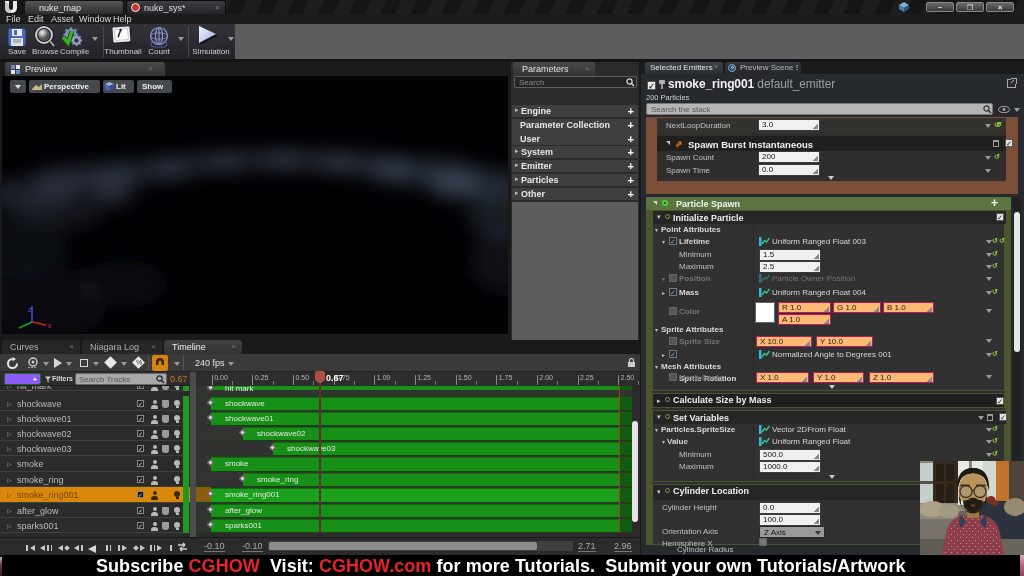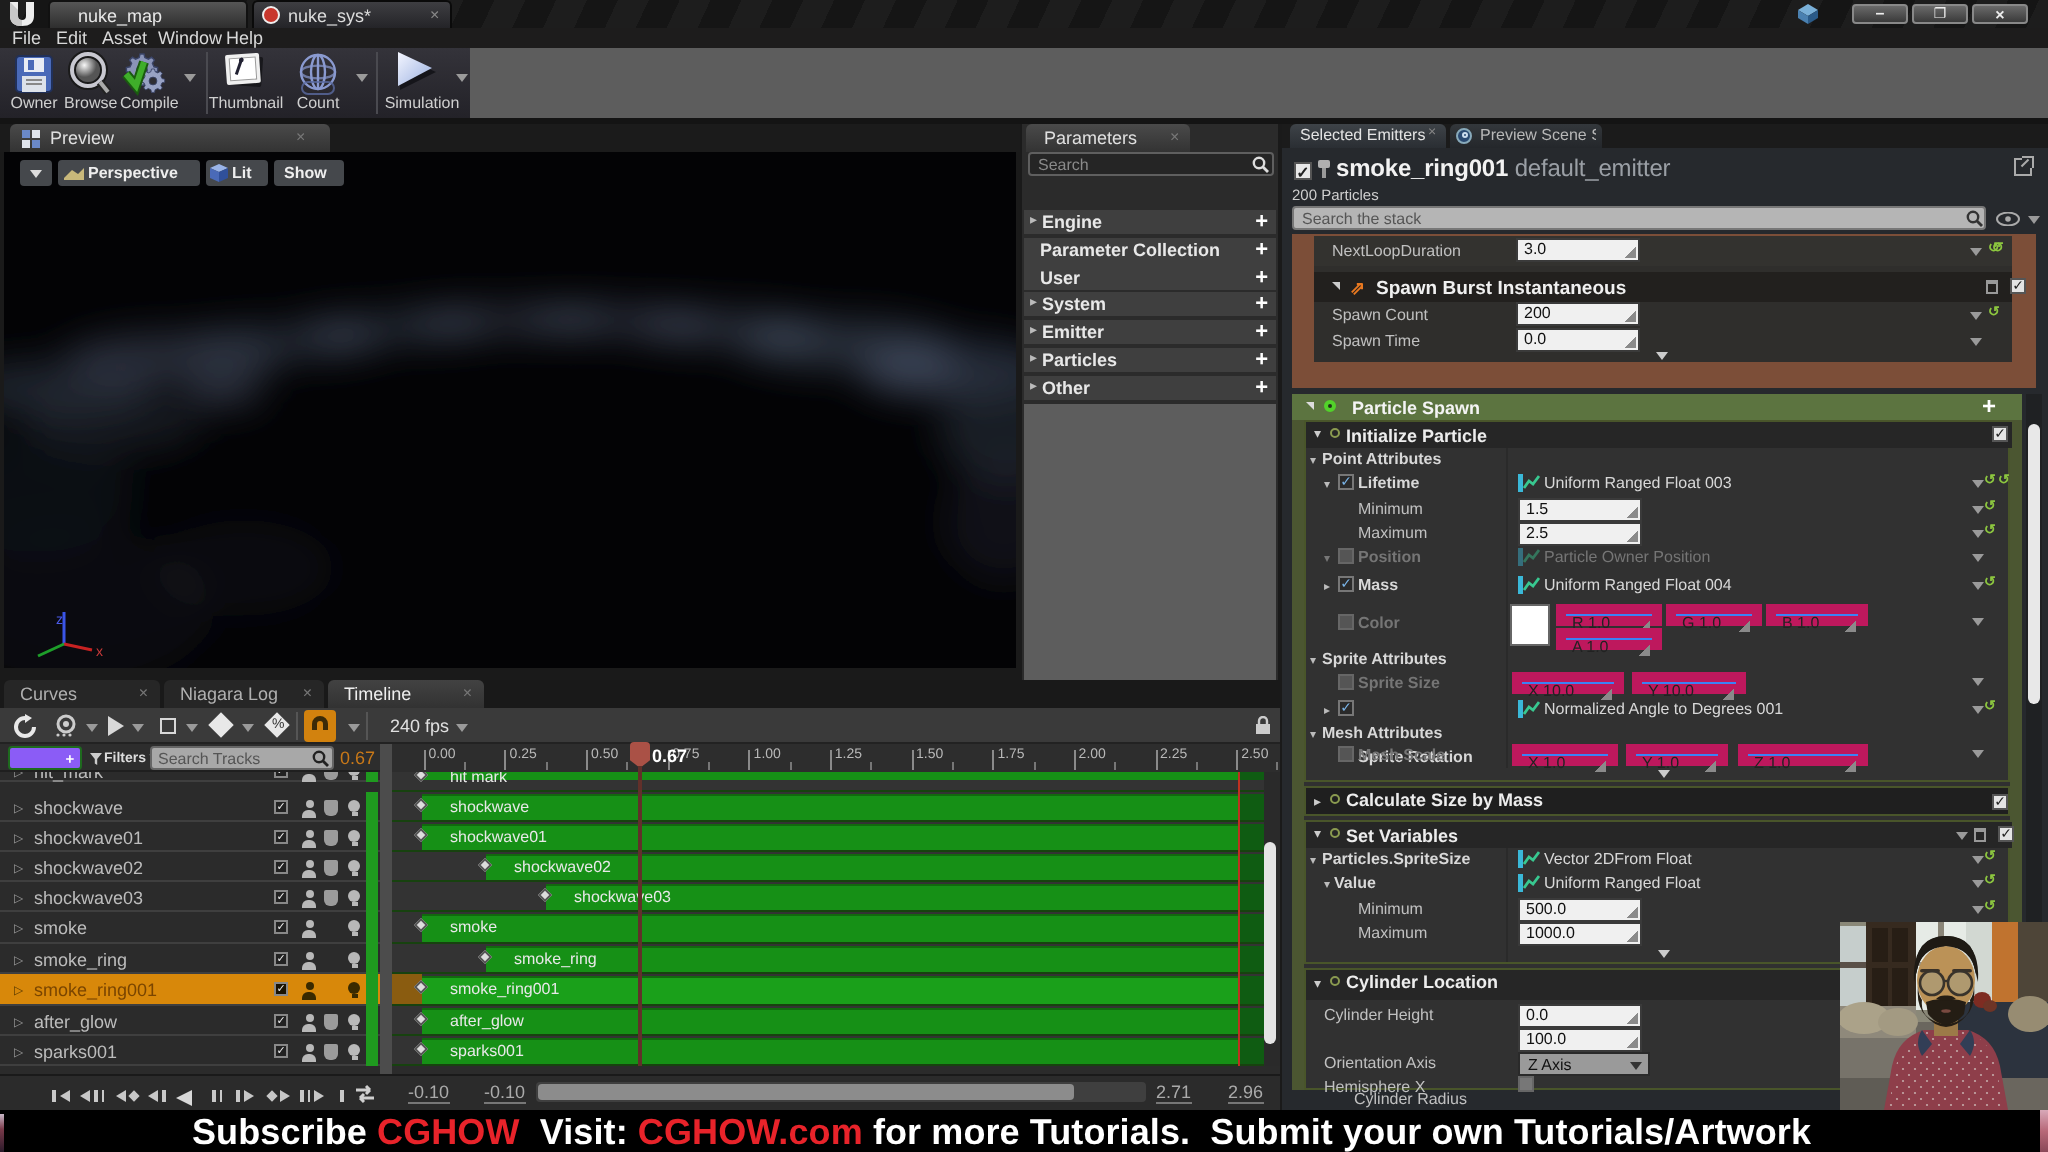--- a/index.html
+++ b/index.html
@@ -1,21 +1,21 @@
 <!DOCTYPE html>
 <html><head><meta charset="utf-8">
 <style>
 *{margin:0;padding:0;box-sizing:border-box;font-family:"Liberation Sans",sans-serif;}
 html,body{width:1024px;height:576px;overflow:hidden;background:#1a1a1a;}
 .a{position:absolute;}
 #stage{position:relative;width:1024px;height:576px;background:#1a1a1a;}
 .tri-d{width:0;height:0;border-left:3px solid transparent;border-right:3px solid transparent;border-top:4px solid #9a9a9a;}
 .wbox{background:#f0f0f0;border:1px solid #3a3a3a;color:#111;font-size:8px;line-height:10px;padding-left:3px;height:12px;}
 .spin{position:absolute;right:1px;top:2px;width:6px;height:7px;background:linear-gradient(135deg,transparent 55%,#8a8a8a 55%);}
-.gbox{background:#3b82f6;border:5px solid #be185d;color:#222;font-size:8px;line-height:9px;padding-left:3px;height:11px;}
+.gbox{background:#fdba74;border:1px solid #be185d;color:#222;font-size:8px;line-height:9px;padding-left:3px;height:11px;}
 .cbc{width:8px;height:8px;background:#2a2a2a;border:1px solid #777;color:#7ab4e8;font-size:7px;line-height:8px;text-align:center;}
 .cbw{width:8px;height:8px;background:#e4e4e4;border:1px solid #555;color:#222;font-size:7px;line-height:8px;text-align:center;}
 .cbg{width:8px;height:8px;background:#555;border:1px solid #666;}
 .lbl{color:#c0c0c0;font-size:8px;line-height:10px;}
 .recy{color:#8cc63f;font-size:7px;font-weight:bold;line-height:8px;}
 .prow{left:1px;width:126px;height:12px;background:#3f3f3f;}
 .prow .pt{position:absolute;left:9px;top:1px;font-size:9px;font-weight:bold;color:#e8e8e8;white-space:nowrap;}
 .prow .pc{position:absolute;left:3px;top:1px;font-size:7px;color:#bbb;}
 .prow .pp{position:absolute;right:4px;top:0px;font-size:11px;font-weight:bold;color:#fff;}
 .mhdr{width:353px;height:13px;background:#262626;}
@@ -79,21 +79,21 @@
 <div class="a" style="left:103px;top:2px;width:1px;height:31px;background:#4a4a50;"></div>
 <div class="a" style="left:188px;top:2px;width:1px;height:31px;background:#4a4a50;"></div>
 <svg class="a" style="left:6px;top:2px;" width="22" height="22" viewBox="0 0 22 22">
         <rect x="2" y="2" width="18" height="18" rx="2" fill="#4a6ab8" stroke="#20305a" stroke-width="1"></rect>
         <rect x="6" y="3" width="10" height="7" fill="#e8ecf4"></rect>
         <rect x="8" y="4" width="3" height="5" fill="#4a6ab8"></rect>
         <rect x="5" y="12" width="12" height="8" fill="#dde2ea"></rect>
         <line x1="7" y1="14" x2="15" y2="14" stroke="#888" stroke-width="1"></line>
         <line x1="7" y1="16" x2="15" y2="16" stroke="#888" stroke-width="1"></line>
       </svg>
-<div class="a" style="left:4px;top:23px;width:26px;text-align:center;font-size:8px;color:#cfcfcf;">Owner</div>
+<div class="a" style="left:4px;top:23px;width:26px;text-align:center;font-size:8px;color:#cfcfcf;">Save</div>
 <svg class="a" style="left:33px;top:1px;" width="24" height="24" viewBox="0 0 24 24">
         <circle cx="11" cy="10" r="8" fill="none" stroke="#1a1a1a" stroke-width="4"></circle>
         <circle cx="11" cy="10" r="8" fill="none" stroke="#c8c8d0" stroke-width="2"></circle>
         <circle cx="11" cy="10" r="6" fill="url(#gb)"></circle>
         <defs>
           <radialGradient id="gb" cx="0.35" cy="0.3">
             <stop offset="0" stop-color="#f8f8f8"></stop>
             <stop offset="1" stop-color="#555"></stop>
           </radialGradient>
         </defs>

